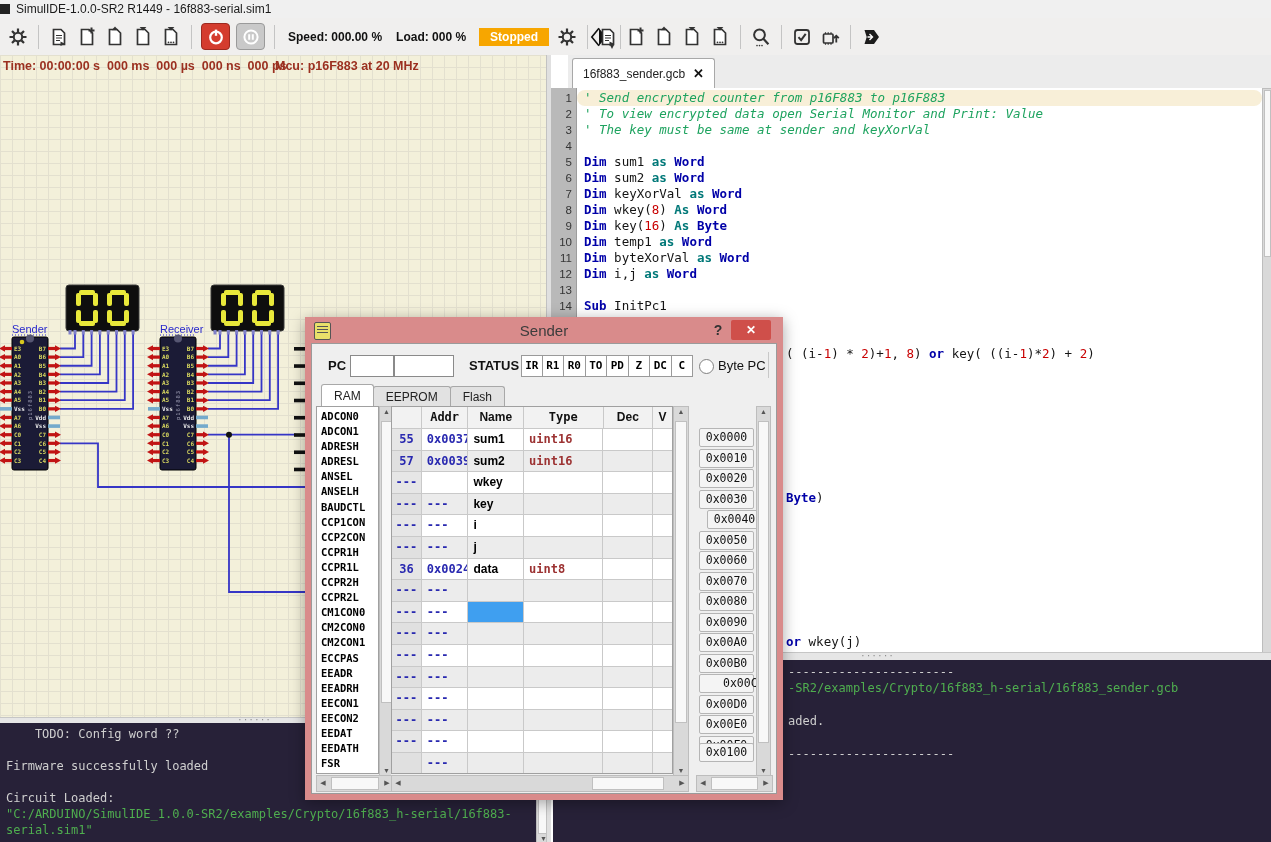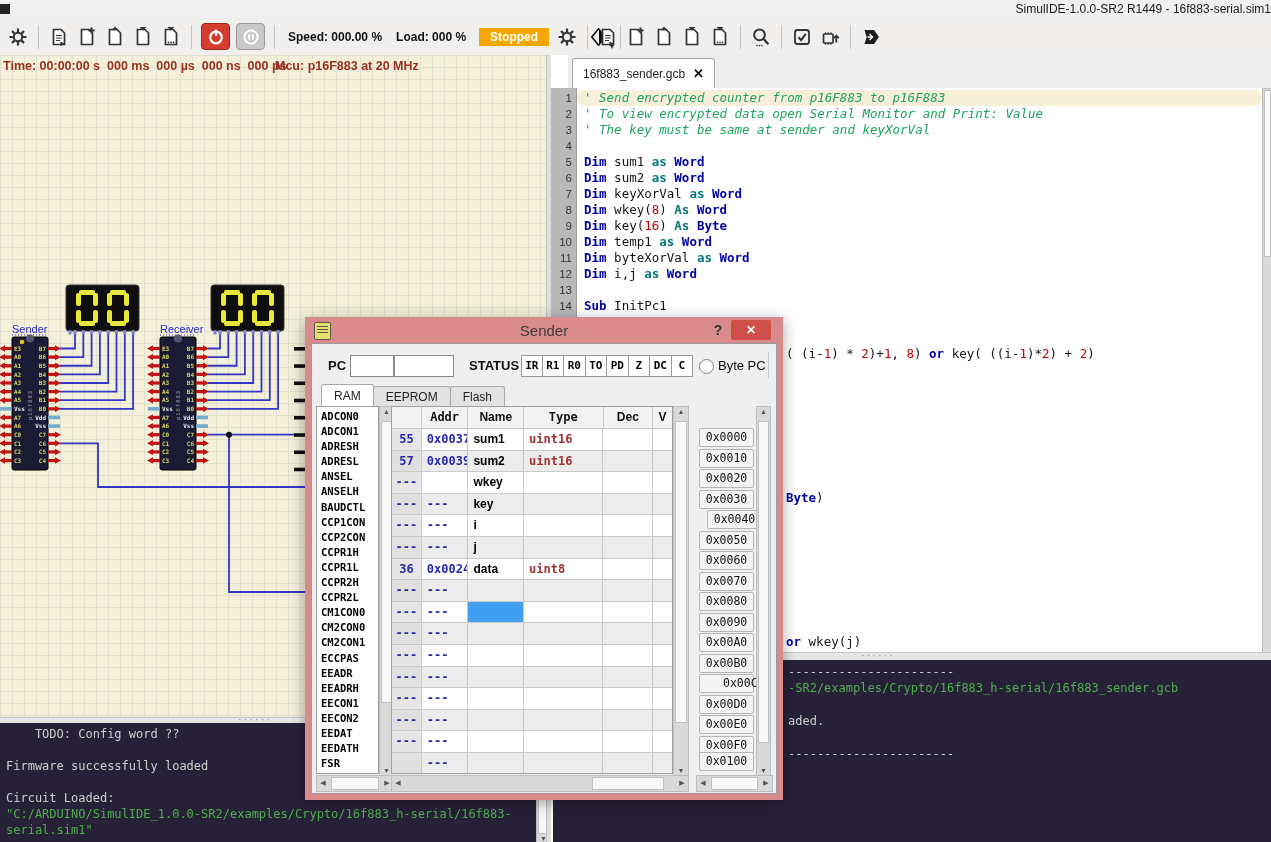--- a/index.html
+++ b/index.html
@@ -1,20 +1,20 @@
 <!DOCTYPE html>
 <html><head>
 <meta charset="utf-8">
 <style>
   html,body{margin:0;padding:0;background:#d8d8d8;}
   #app{position:relative;width:1271px;height:842px;overflow:hidden;background:#f0f0f0;
        font-family:"Liberation Sans",sans-serif;-webkit-font-smoothing:antialiased;}
   .abs{position:absolute;}
   
-  #titlebar{left:0;top:0;width:1271px;height:18px;background:#f0f0f0;display:flex;align-items:center;justify-content:space-between;font-size:12px;color:#1a1a1a;gap:6px;}
+  #titlebar{left:0;top:0;width:1271px;height:18px;background:#f0f0f0;display:flex;align-items:center;justify-content:flex-start;font-size:12px;color:#1a1a1a;gap:6px;}
   #titlebar .appicon{width:10px;height:10px;background:#222;display:inline-block;}
   #toolbar{left:0;top:18px;width:1271px;height:37px;background:#f0efee;border-bottom:1px solid #c9c9c9;display:flex;align-items:center;}
   .strip{display:flex;align-items:center;height:37px;}
   #strip-left{position:absolute;left:4px;top:0;}
   #strip-right{position:absolute;left:553px;top:0;}
   .tb-icon{width:26px;height:26px;display:flex;align-items:center;justify-content:center;margin:0 1px;border-radius:3px;}
   .tb-btn{width:27px;height:25px;border-radius:4px;display:flex;align-items:center;justify-content:center;margin:0 3px;}
   .tb-btn.red{background:#d43c2e;border:1px solid #9c291f;}
   .tb-btn.grey{background:#c9c9c9;border:1px solid #9a9a9a;}
   .tb-sep{width:1px;height:24px;background:#c4c4c4;margin:0 6px;}
@@ -841,21 +841,21 @@
             <div class="hexbtn" style="top: 145px;">0x0060</div>
             <div class="hexbtn" style="top: 165.5px;">0x0070</div>
             <div class="hexbtn" style="top: 186px;">0x0080</div>
             <div class="hexbtn" style="top: 206.5px;">0x0090</div>
             <div class="hexbtn" style="top: 227px;">0x00A0</div>
             <div class="hexbtn" style="top: 247.5px;">0x00B0</div>
             <div class="hexbtn" style="top: 268px; padding-left: 23px;">0x00C0</div>
             <div class="hexbtn" style="top: 288.5px;">0x00D0</div>
             <div class="hexbtn" style="top: 309px;">0x00E0</div>
             <div class="hexbtn" style="top: 329.5px;">0x00F0</div>
-            <div class="hexbtn" style="top: 346px;">0x0100</div>
+            <div class="hexbtn" style="top: 337px;">0x0100</div>
           </div>
         <div class="sbv" style="left:60px;top:0;width:13px;height:368px;">
           <span class="arrow" style="top:1px;">▲</span>
             <span class="arrow" style="bottom:1px;">▼</span>
           <div class="thumb" style="top:14px;height:320px;"></div>
         </div>
         <div class="sbh" style="left:0;top:369px;width:75px;height:15px;">
           <span class="arrow" style="left:2px;top:3px;width:8px;">◀</span>
             <span class="arrow" style="right:2px;left:auto;top:3px;width:8px;">▶</span>
           <div class="thumb" style="left:14px;width:45px;"></div>

